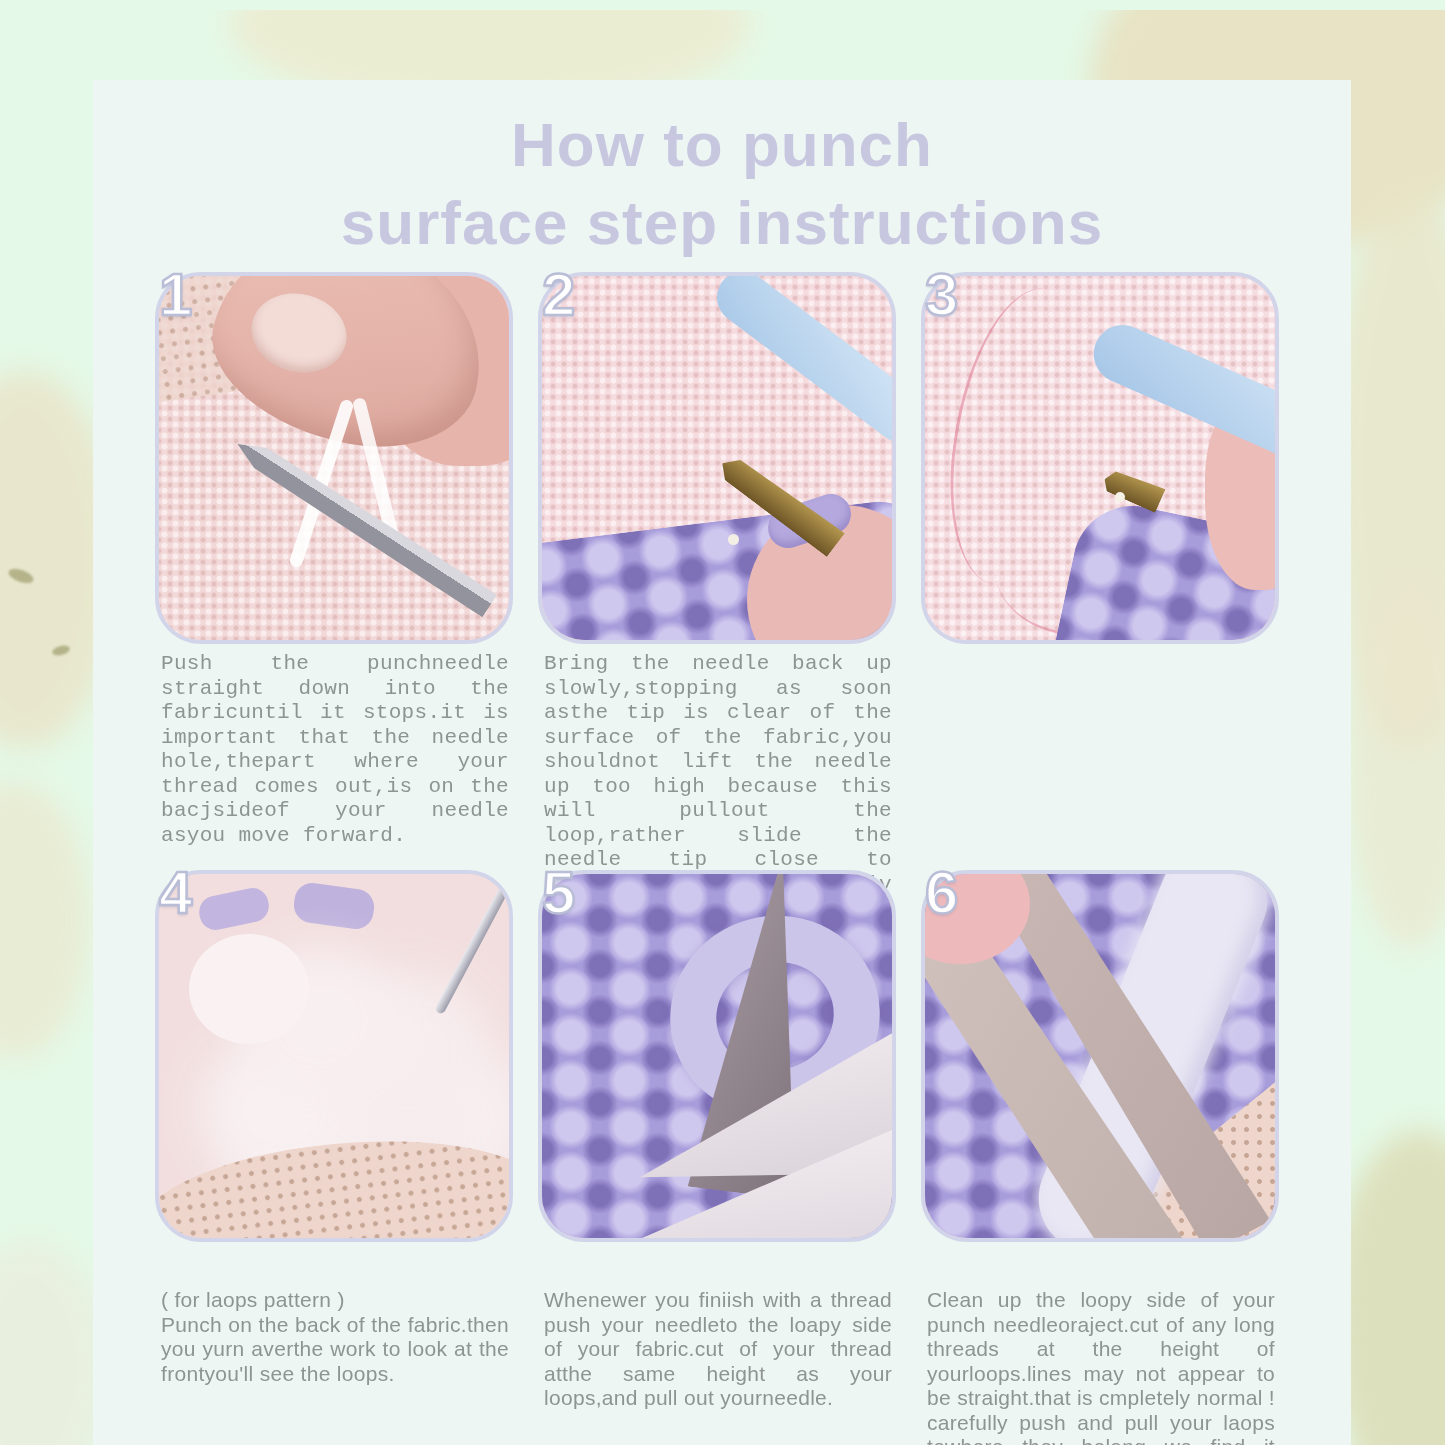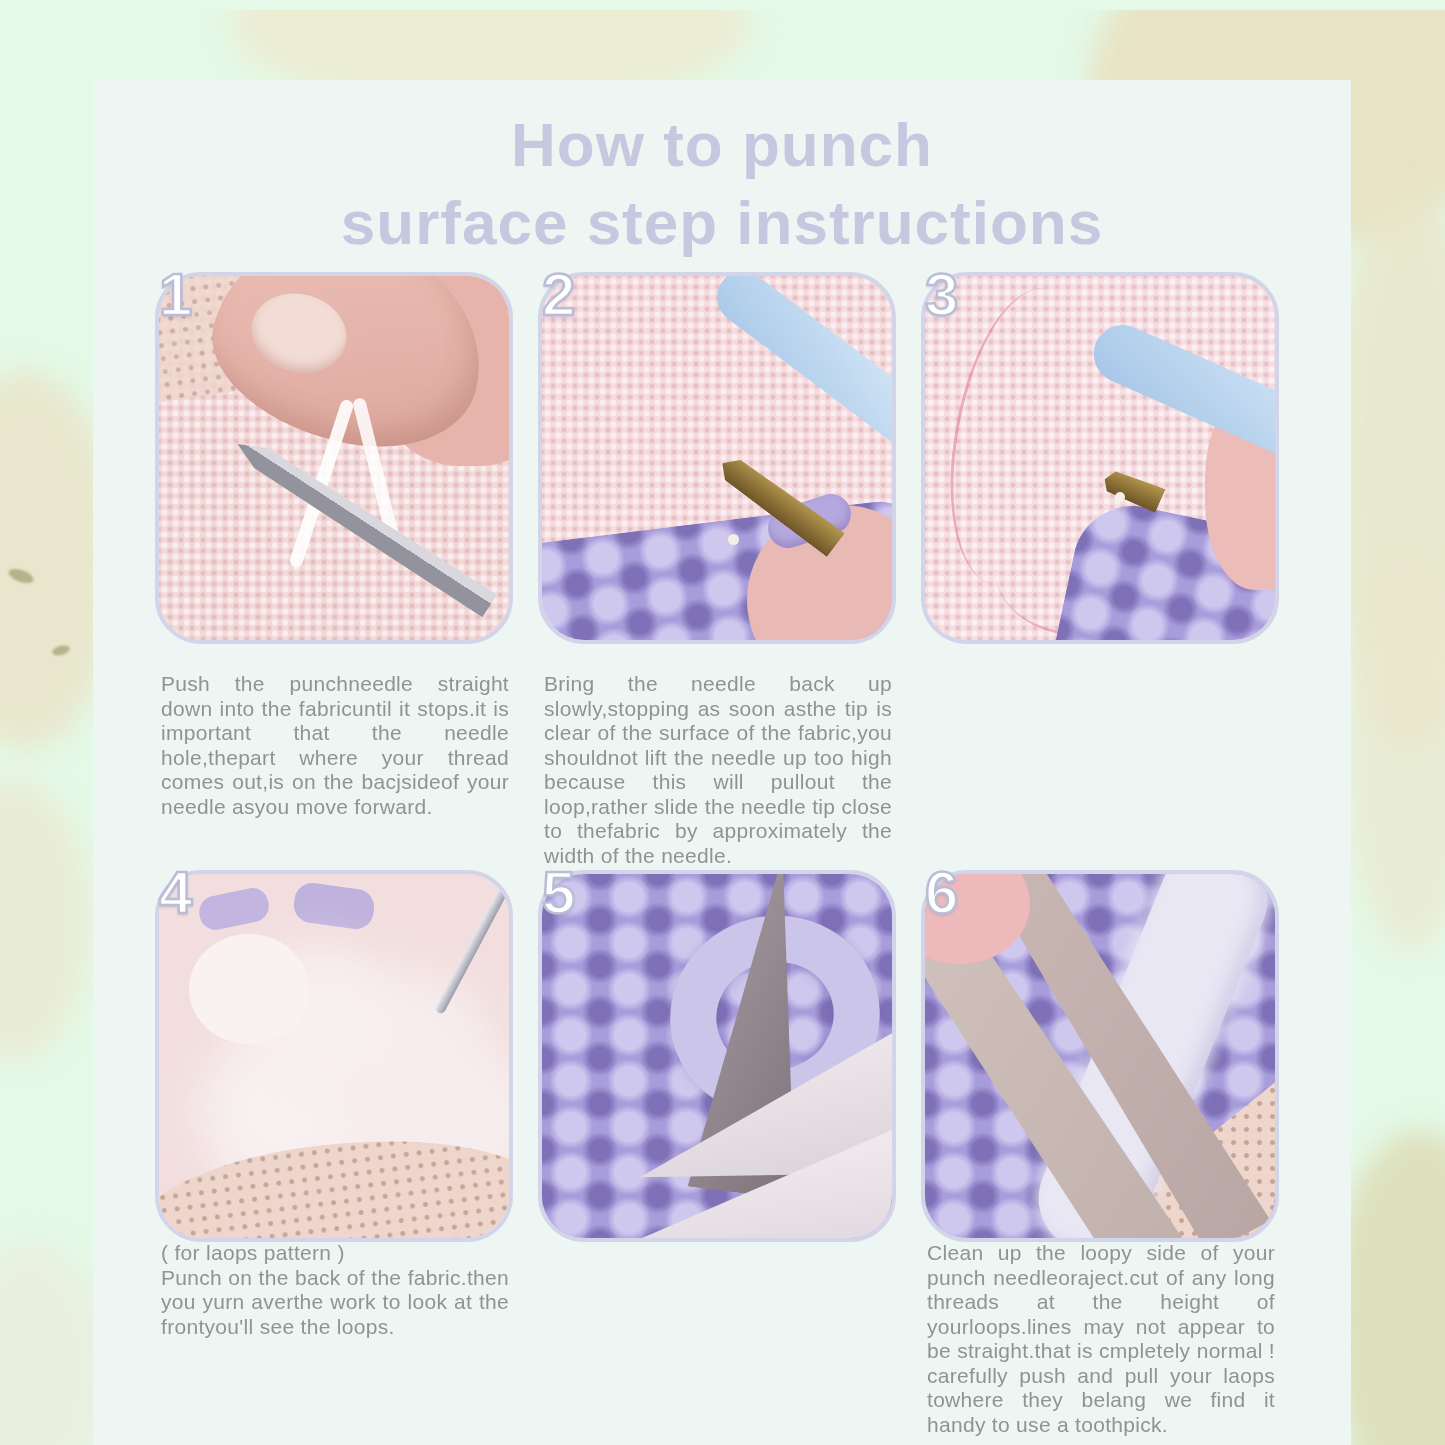--- a/index.html
+++ b/index.html
@@ -48,22 +48,22 @@
     position:absolute; left:4px; top:-12px; z-index:3;
     font-size:60px; font-weight:bold; color:#ffffff;
     -webkit-text-stroke:2.5px #b9bdd6;
     text-shadow:0 2px 3px rgba(120,120,160,.35);
   }
   .caption {
     position:absolute; left:6px; width:348px;
     font-size:21px; line-height:24.5px; color:#8d9492;
     text-align:justify; letter-spacing:.3px; white-space:pre-line;
   }
-  .row0 .caption { top:400px; }
-  .row1 .caption { top:371px; }
+  .row0 .caption { top:380px;font-family:Liberation Mono, monospace; }
+  .row1 .caption { top:418px; }
 
   .website {
     position:absolute; left:112px; top:1300px;
     font-size:50px; letter-spacing:1px; color:#4a5f2c;
   }
 
   
   .fill { position:absolute; inset:0; }
   .fabric-tex {
     background-color:#f2d8d8;
@@ -232,20 +232,21 @@
 
     <div class="step col1 row1">
       <div class="stepnum">5</div>
       <div class="photo">
         <div class="fill yarn-tex"></div>
         <div class="p5-loop"></div>
         <div class="p5-blade1"></div>
         <div class="p5-blade2"></div>
         <div class="p5-blade3"></div>
       </div>
+      <p class="caption">Whenewer you finiish with a thread push your needleto the loapy side of your fabric.cut of your thread atthe same height as your loops,and pull out yourneedle.</p>
     </div>
 
     <div class="step col2 row1">
       <div class="stepnum">6</div>
       <div class="photo">
         <div class="fill yarn-tex"></div>
         <div class="p6-fabcorner tan-tex"></div>
         <div class="p6-strand"></div>
         <div class="p6-bladeA"></div>
         <div class="p6-bladeB"></div>

